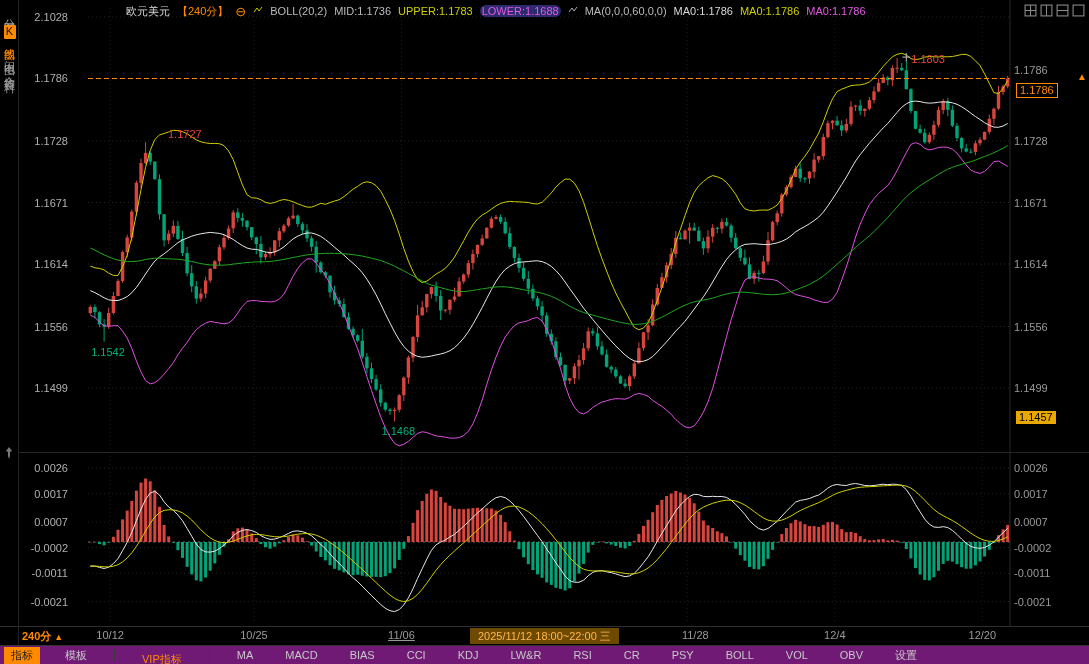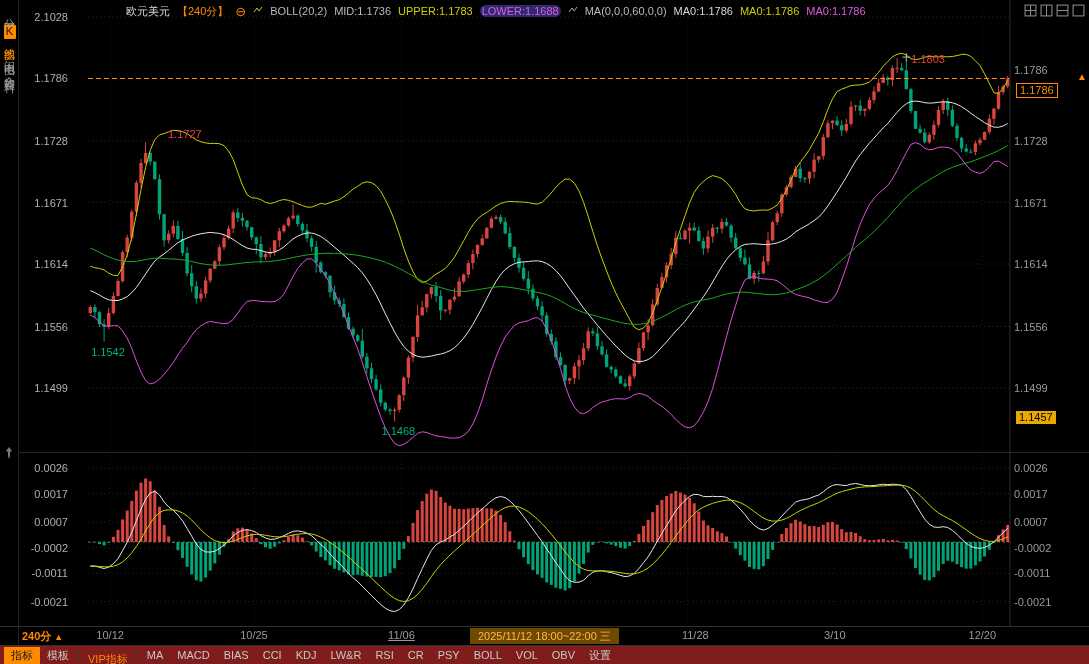--- a/index.html
+++ b/index.html
@@ -39,22 +39,22 @@
   
   .axisrow{position:absolute;left:0;top:627px;width:1089px;height:18px;z-index:3;font-size:11px;}
   .period-btn{position:absolute;left:22px;top:2px;color:#ff8a00;font-weight:bold;cursor:pointer;}
   .tri{font-size:9px;margin-left:3px;}
   .date-lb{position:absolute;top:2px;color:#9a9a9a;transform:translateX(-50%);}
   .hover-box{position:absolute;left:470px;top:1px;background:#6e4a00;color:#ffb84d;
              padding:0 8px;height:16px;line-height:16px;}
   .watermark{position:absolute;right:4px;bottom:8px;font-size:30px;font-weight:bold;
              color:#bfc5cc;z-index:6;letter-spacing:1px;}
   
-  .toolbar{position:absolute;bottom:0;left:0;width:100%;height:19px;background:#7f1d1d;
-           border-top:1px solid #333;display:flex;align-items:center;z-index:4;font-size:11px;box-sizing:border-box;}
+  .toolbar{position:absolute;bottom:0;left:0;width:100%;height:19px;background:#701a75;
+           border-top:1px solid #333;display:flex;align-items:center;z-index:4;font-size:11px;box-sizing:border-box;gap:18px;}
   .tb{padding:1px 7px;color:#c8c8c8;cursor:pointer;white-space:nowrap;}
   .tb.active{background:#ff8a00;color:#1a1a1a;margin-left:4px;}
   .tb.vip{color:#ff8a00;margin-top:8px;}
   .sep{width:1px;height:12px;background:#3a3a3a;margin:0 2px;}
 </style>
 </head>
 <body>
 
 <div class="app">
 
@@ -800,21 +800,21 @@
 
   <div class="axisrow">
     <span class="period-btn">
       <span>240分</span><span class="tri">▲</span>
     </span>
     <span class="hover-box">2025/11/12 18:00~22:00 三</span>
   <div class="date-lb" style="left: 110.128px;">10/12</div>
       <div class="date-lb" style="left: 253.96px;">10/25</div>
       <div class="date-lb" style="left: 401.48px; text-decoration: underline;">11/06</div>
       <div class="date-lb" style="left: 687.3px; margin-left: 8px;">11/28</div>
-      <div class="date-lb" style="left: 834.82px;">3/10</div>
+      <div class="date-lb" style="left: 834.82px;">12/4</div>
       <div class="date-lb" style="left: 982.34px;">12/20</div>
     </div>
 
 
   <div class="toolbar">
       <div class="tb active">指标</div>
       <div class="tb">模板</div>
       <div class="sep"></div>
       <div class="tb vip">VIP指标</div>
       <div class="sep"></div>

